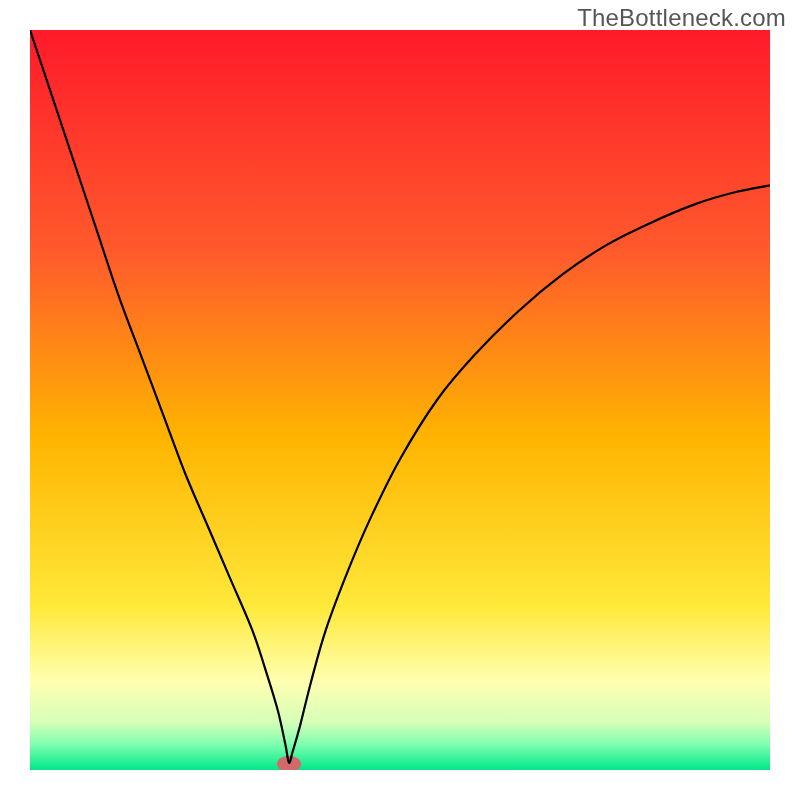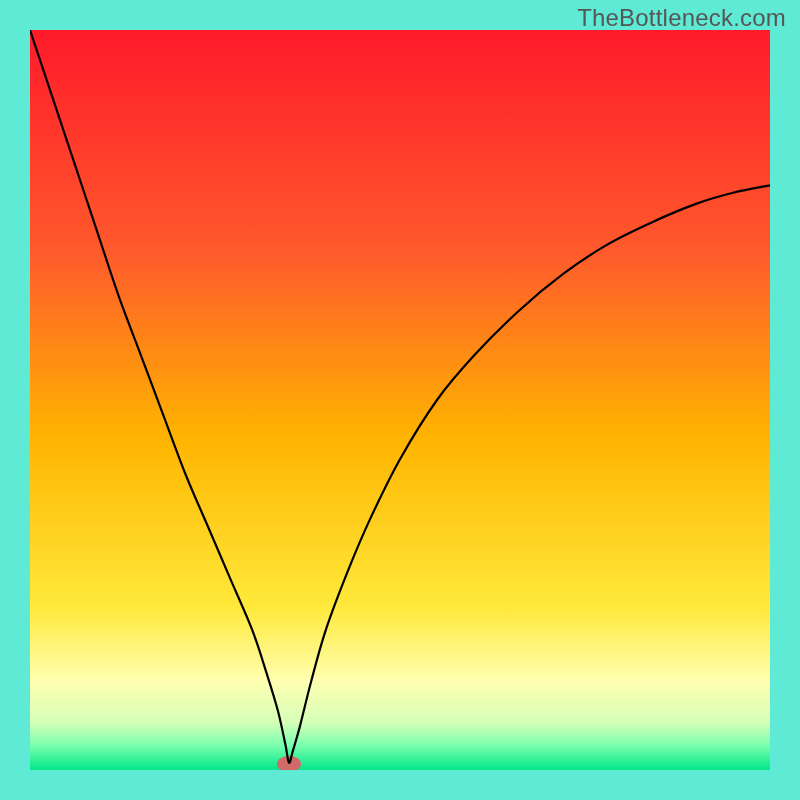--- a/index.html
+++ b/index.html
@@ -7,21 +7,21 @@
     padding: 0;
     width: 800px;
     height: 800px;
     background: #000;
     overflow: hidden;
   }
   .frame {
     position: relative;
     width: 800px;
     height: 800px;
-    background: #5eead4;
+    background: #ffffff;
   }
   .plot {
     position: absolute;
     left: 30px;
     top: 30px;
     width: 740px;
     height: 740px;
   }
   .watermark {
     position: absolute;

